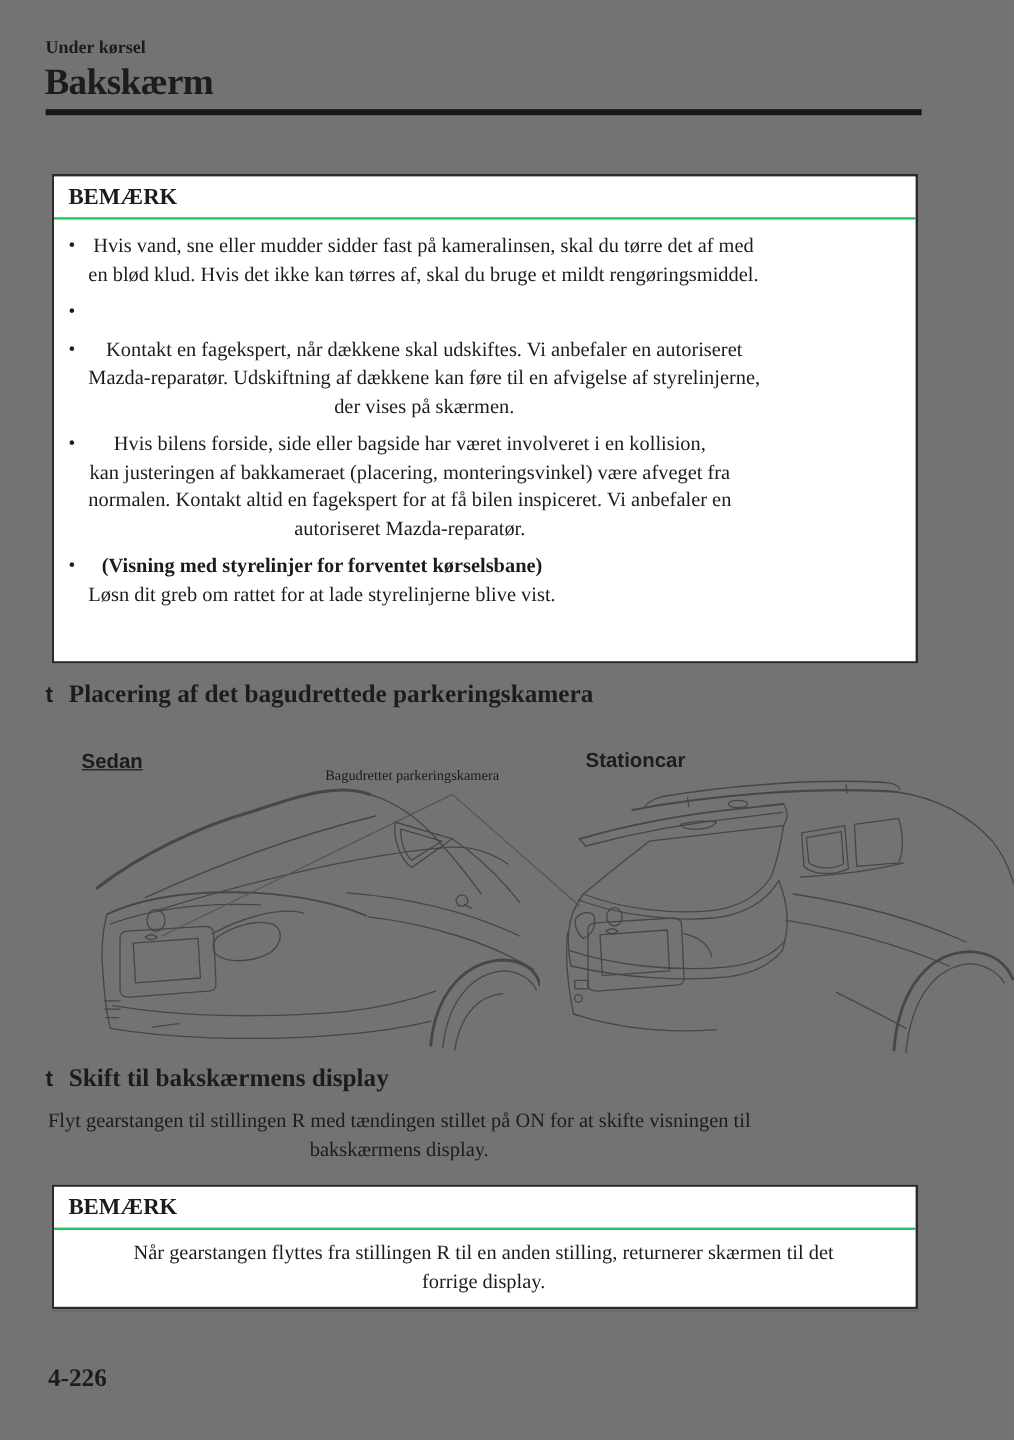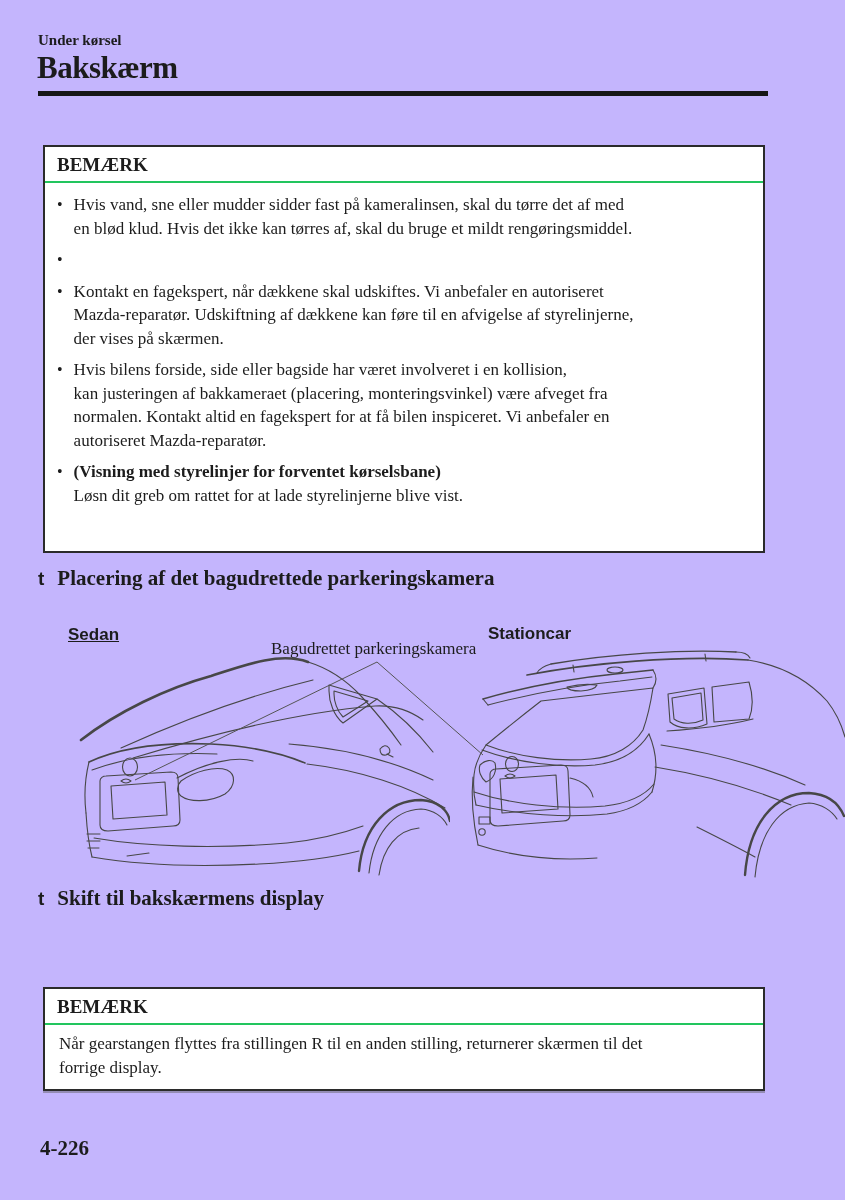--- a/index.html
+++ b/index.html
@@ -1,45 +1,45 @@
 <!DOCTYPE html>
 <html><head>
 <meta charset="utf-8">
 <style>
   html,body{margin:0;padding:0;background:#ffffff;}
-  .page{position:relative;width:845px;height:1200px;background:#c4b5fd;overflow:hidden;
+  .page{position:relative;width:845px;height:1200px;background:#737373;overflow:hidden;
         font-family:"Liberation Serif",serif;color:#1c1c1c;}
   .running-head{position:absolute;left:38px;top:32px;font-size:15px;font-weight:bold;}
   .page-title{position:absolute;left:37px;top:50px;margin:0;font-size:31px;font-weight:bold;letter-spacing:-0.5px;}
   .title-rule{position:absolute;left:38px;top:91px;width:730px;height:5px;background:#161616;}
 
   .note-box{position:absolute;left:43px;width:722px;border:2px solid #2b2b2b;background:#fff;box-sizing:border-box;}
   .note-box.first{top:145px;height:408px;}
   .note-box.second{top:987px;height:104px;box-shadow:0 2px 0 rgba(90,90,90,.45);}
   .note-header{font-size:19px;font-weight:bold;padding:7px 14px 5px 12px;border-bottom:2px solid #22c55e;}
   .note-bullets{list-style:none;margin:0;padding:8px 10px 8px 12px;}
   .note-bullets li{display:flex;gap:11px;margin-top:8px;font-size:17px;line-height:23.5px;}
   .note-bullets li:first-child{margin-top:2px;}
   .bullet-dot{flex:0 0 auto;font-size:16px;line-height:23.5px;}
   .b-lines{min-width:0;}
-  .t-line{white-space:nowrap;}
+  .t-line{white-space:nowrap;text-align:center;}
   .t-line.lead-bold{font-weight:bold;}
   .note-text{padding:7px 16px 8px 14px;font-size:17px;line-height:24px;border-radius:15px;}
 
   .section-heading{position:absolute;left:38px;display:flex;gap:13px;align-items:baseline;
         font-size:21px;font-weight:bold;}
   .section-heading .marker{font-family:"Liberation Sans",sans-serif;font-size:19px;font-weight:bold;}
   .section-heading.one{top:566px;}
   .section-heading.two{top:886px;}
 
   .figure{position:absolute;left:0;top:618px;width:845px;height:262px;}
   .fig-label{position:absolute;font-family:"Liberation Sans",sans-serif;font-weight:bold;font-size:17px;}
   .sedan-label{left:68px;top:7px;text-decoration:underline;}
   .wagon-label{left:488px;top:6px;}
-  .fig-callout{position:absolute;left:271px;top:21px;font-size:17px;}
+  .fig-callout{position:absolute;left:271px;top:21px;font-size:12px;}
   .figure svg{position:absolute;}
   .leader-svg{left:0;top:0;z-index:2;pointer-events:none;}
   .sedan-svg{left:75px;top:32px;}
   .wagon-svg{left:455px;top:27px;}
 
   .body-par{position:absolute;left:40px;top:922px;font-size:17px;line-height:24px;}
   .page-number{position:absolute;left:40px;top:1136px;font-size:21px;font-weight:bold;}
 </style>
 </head>
 <body>
@@ -181,20 +181,24 @@
         <path d="M242,182 C262,192 282,202 300,212"></path>
       </g>
     </svg>
   </div>
 
   <div class="section-heading two">
     <span class="marker">t</span>
     <span>Skift til bakskærmens display</span>
   </div>
 
+  <div class="body-par">
+      <div class="t-line">Flyt gearstangen til stillingen R med tændingen stillet på ON for at skifte visningen til</div>
+      <div class="t-line">bakskærmens display.</div>
+    </div>
 
   <section class="note-box second">
     <div class="note-header">BEMÆRK</div>
     <div class="note-text">
         <div class="t-line">Når gearstangen flyttes fra stillingen R til en anden stilling, returnerer skærmen til det</div>
         <div class="t-line">forrige display.</div>
       </div>
   </section>
 
   <div class="page-number">4-226</div>

